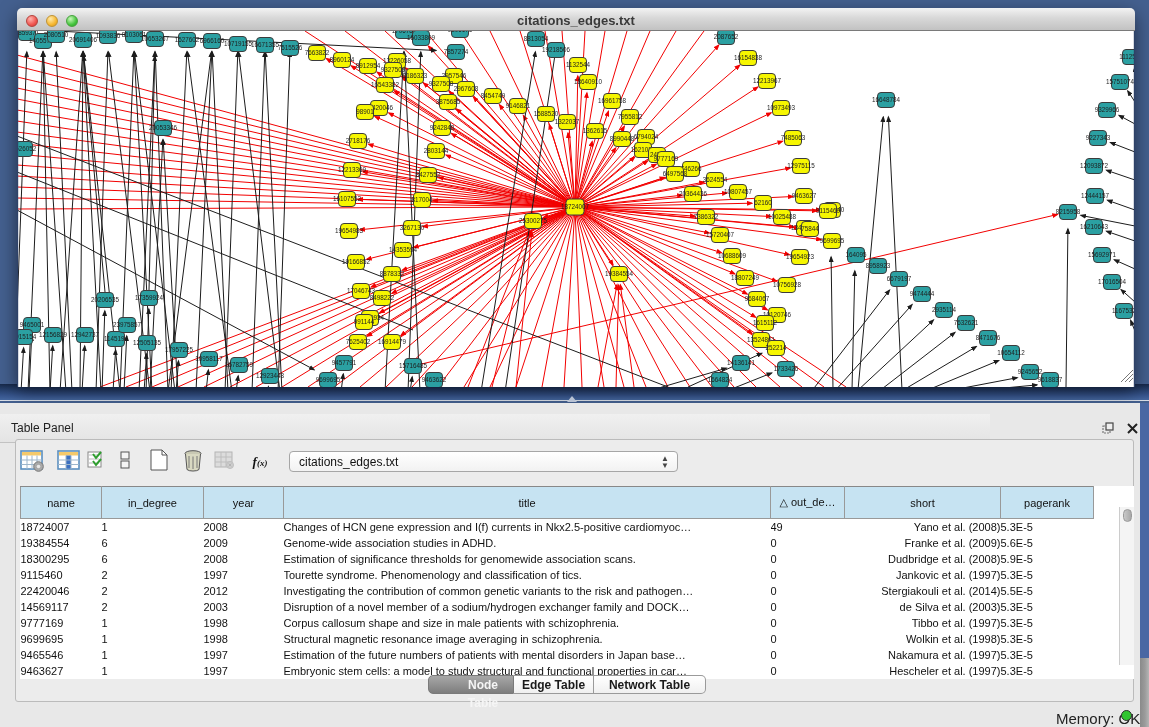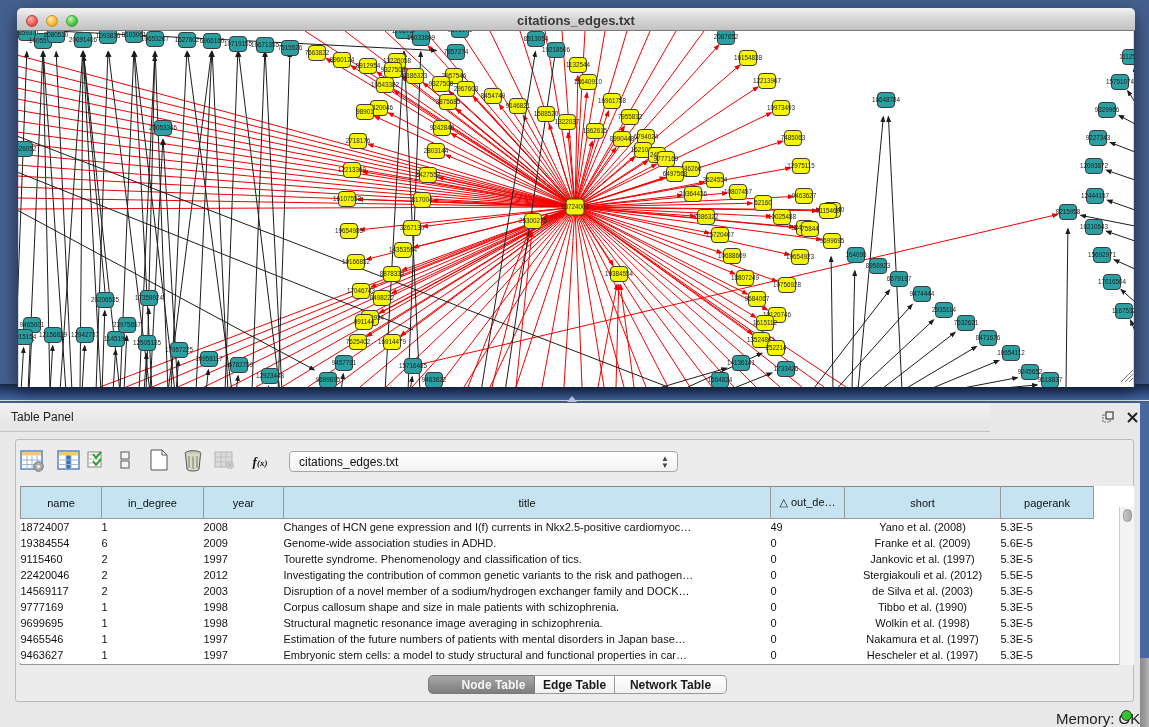--- a/index.html
+++ b/index.html
@@ -4,37 +4,37 @@
 body { width:1149px; height:727px; font-family:"Liberation Sans", sans-serif; overflow:hidden; background:#e8e8e8; }
 .desktop { position:absolute; left:0; top:0; width:1149px; height:403px; background:#44608f; }
 .band { position:absolute; left:0; top:384px; width:1149px; height:17px; background:linear-gradient(#17294a,#223a63 25%,#36548c 70%,#45679f); border-bottom:1px solid #d8dde6; }
 .win { position:absolute; left:17px; top:8px; width:1118px; height:377px; border-radius:6px 6px 0 0;
   box-shadow:0 6px 18px rgba(0,0,10,.55); }
 .titlebar { position:absolute; left:17px; top:8px; width:1118px; height:23px; border-radius:5px 5px 0 0;
   background:linear-gradient(#f3f3f3,#d8d8d8 45%,#c2c2c2); border-bottom:1px solid #7a7a7a; }
 .tl { position:absolute; top:7px; width:12px; height:12px; border-radius:50%; }
 .title { position:absolute; top:5px; left:0; width:1118px; text-align:center; font-size:13px; font-weight:700; color:#3a3a3a; }
 .tpanel { position:absolute; left:0; top:403px; width:1149px; height:324px; background:#e8e8e8; }
-.tphead { position:absolute; left:0; top:403px; width:990px; height:29px; background:linear-gradient(#f0f0f0,#e4e4e4); border-bottom:1px solid #c2c2c2; }
+.tphead { position:absolute; left:0; top:414px; width:990px; height:29px; background:linear-gradient(#f0f0f0,#e4e4e4); border-bottom:1px solid #c2c2c2; }
 .tptitle { position:absolute; left:11px; top:7px; font-size:12px; color:#222; }
 .inner { position:absolute; left:15px; top:439px; width:1119px; height:263px; background:#ececec; border:1px solid #bbb; border-radius:3px; }
 .toolbar { position:absolute; left:20px; top:448px; height:27px; }
 .combo { position:absolute; left:289px; top:451px; width:389px; height:21px; background:linear-gradient(#ffffff,#f2f2f2); border:1px solid #a6a6a6; border-radius:4px; font-size:12px; color:#111; padding:3px 0 0 9px; }
 .combo .arr { position:absolute; right:8px; top:3px; font-size:8px; color:#444; line-height:7px; }
 table.t { position:absolute; left:20px; top:486px; width:1114px; border-collapse:collapse; font-size:11px; color:#111; table-layout:fixed; background:#fff; }
 table.t th { background:#c6e3f2; border:1px solid #999; border-top:1px solid #888; font-weight:400; height:32px; font-size:11px; }
 table.t td { height:16px; padding:0; white-space:nowrap; overflow:hidden; }
 td.c1 { padding-left:4px; } td.c2 { padding-left:6px; } td.c3 { padding-left:7px; }
-td.c4 { padding-left:1px; } td.c5 { padding-left:4px; } td.c6 { text-align:center; } td.c7 { padding-left:5px; }
+td.c4 { padding-left:1px; } td.c5 { padding-left:4px; } td.c6 { text-align:right; } td.c7 { padding-left:5px; }
 .white-under { position:absolute; left:20px; top:486px; width:1114px; height:179px; background:#fff; border:1px solid #999; }
 .vsb { position:absolute; left:1119px; top:507px; width:15px; height:158px; background:#f4f4f4; border-left:1px solid #ccc; }
 .vsb .thumb { position:absolute; left:3px; top:2px; width:9px; height:13px; border-radius:6px; background:linear-gradient(90deg,#c8c8c8,#a8a8a8); border:1px solid #999; }
 .tabs { position:absolute; left:428px; top:675px; height:19px; font-size:12px; font-weight:700; }
 .tab { float:left; height:19px; line-height:18px; text-align:center; border:1px solid #9a9a9a; border-left:none; background:linear-gradient(#ffffff,#f0f0f0); color:#1a1a1a; }
-.tab.sel { width:107px; background:linear-gradient(#a8a8a8,#7d7d7d); color:#f5f5f5; border:1px solid #7a7a7a; border-radius:5px 0 0 5px;padding-left:24px; }
+.tab.sel { width:86px; background:linear-gradient(#a8a8a8,#7d7d7d); color:#f5f5f5; border:1px solid #7a7a7a; border-radius:5px 0 0 5px;padding-left:24px; }
 .tab.mid { width:80px; }
 .tab.last { width:112px; border-radius:0 5px 5px 0; }
 .mem { position:absolute; left:1056px; top:710px; font-size:15px; color:#222; }
 .dot { position:absolute; left:1121px; top:710px; width:11px; height:11px; border-radius:50%; background:#2fc52f; border:1px solid #2e2e2e; }
 </style></head>
 <body>
 <div class="desktop"></div>
 <div class="band"></div>
 <div class="win"></div>
 <svg width="1118" height="356" viewBox="17 31 1118 356" style="position:absolute;left:17px;top:31px">
@@ -670,56 +670,66 @@
         <td class="c1">19384554</td>
         <td class="c2">6</td>
         <td class="c3">2009</td>
         <td class="c4">Genome-wide association studies in ADHD.</td>
         <td class="c5">0</td>
         <td class="c6">Franke et al. (2009)</td>
         <td class="c7">5.6E-5</td>
         <td class="c8"></td>
       </tr>
 <tr>
+        <td class="c1">18300295</td>
+        <td class="c2">6</td>
+        <td class="c3">2008</td>
+        <td class="c4">Estimation of significance thresholds for genomewide association scans.</td>
+        <td class="c5">0</td>
+        <td class="c6">Dudbridge et al. (2008)</td>
+        <td class="c7">5.9E-5</td>
+        <td class="c8"></td>
+      </tr>
+<tr>
         <td class="c1">9115460</td>
         <td class="c2">2</td>
         <td class="c3">1997</td>
         <td class="c4">Tourette syndrome. Phenomenology and classification of tics.</td>
         <td class="c5">0</td>
         <td class="c6">Jankovic et al. (1997)</td>
         <td class="c7">5.3E-5</td>
         <td class="c8"></td>
       </tr>
 <tr>
         <td class="c1">22420046</td>
         <td class="c2">2</td>
         <td class="c3">2012</td>
         <td class="c4">Investigating the contribution of common genetic variants to the risk and pathogen…</td>
         <td class="c5">0</td>
-        <td class="c6">Stergiakouli et al. (2012)</td>
+        <td class="c6">Stergiakouli et al. (2014)</td>
         <td class="c7">5.5E-5</td>
         <td class="c8"></td>
       </tr>
 <tr>
         <td class="c1">14569117</td>
         <td class="c2">2</td>
         <td class="c3">2003</td>
         <td class="c4">Disruption of a novel member of a sodium/hydrogen exchanger family and DOCK…</td>
         <td class="c5">0</td>
         <td class="c6">de Silva et al. (2003)</td>
         <td class="c7">5.3E-5</td>
         <td class="c8"></td>
       </tr>
 <tr>
         <td class="c1">9777169</td>
         <td class="c2">1</td>
         <td class="c3">1998</td>
         <td class="c4">Corpus callosum shape and size in male patients with schizophrenia.</td>
         <td class="c5">0</td>
-        <td class="c6">Tibbo et al. (1990)</td>
+        <td class="c6">Tibbo et al. (1997)</td>
         <td class="c7">5.3E-5</td>
         <td class="c8"></td>
       </tr>
 <tr>
         <td class="c1">9699695</td>
         <td class="c2">1</td>
         <td class="c3">1998</td>
         <td class="c4">Structural magnetic resonance image averaging in schizophrenia.</td>
         <td class="c5">0</td>
         <td class="c6">Wolkin et al. (1998)</td>

